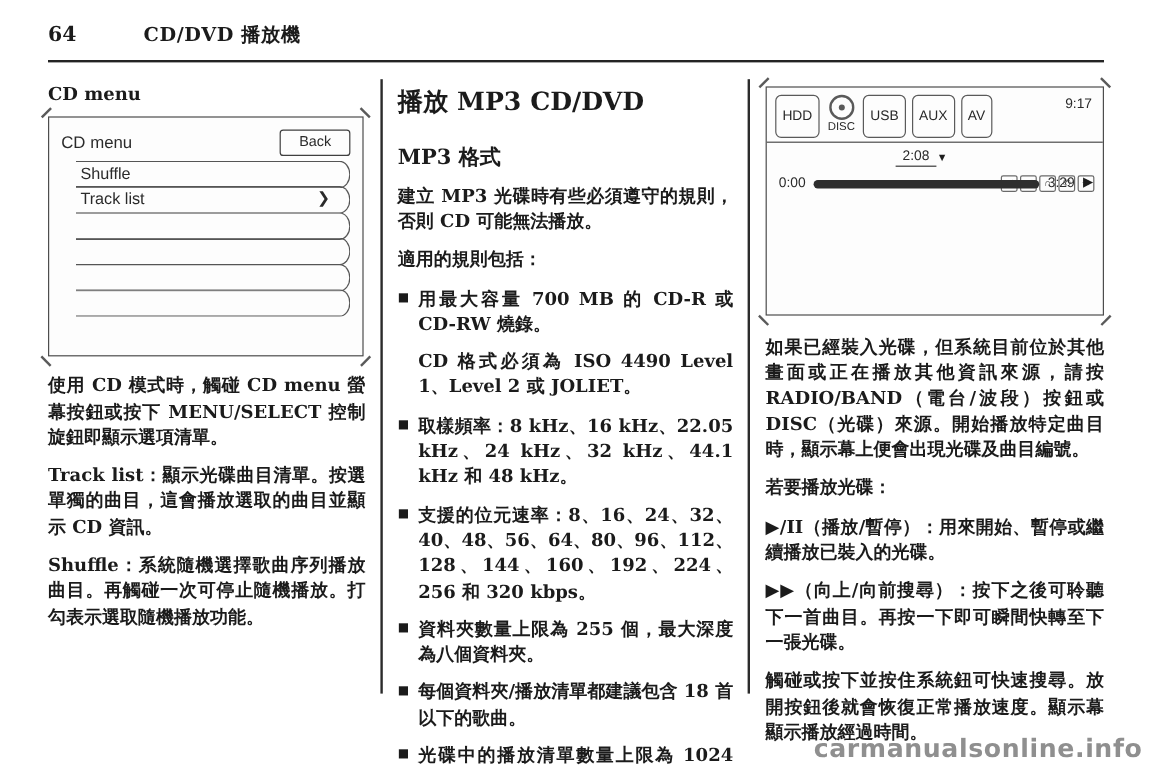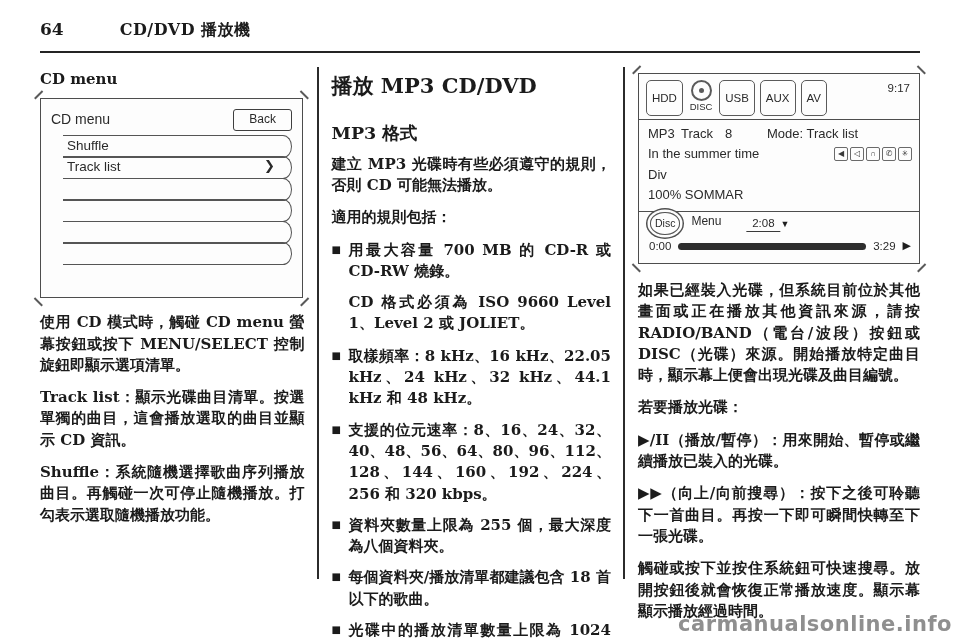--- a/index.html
+++ b/index.html
@@ -137,21 +137,21 @@
       <div class="sec-h3">MP3 格式</div>
       <p>建立 MP3 光碟時有些必須遵守的規則，否則 CD 可能無法播放。</p>
       <p>適用的規則包括：</p>
 
       <ul class="rules">
         <li>
           <span class="marker">■</span>
           <span>用最大容量 700 MB 的 CD-R 或 CD-RW 燒錄。</span>
         </li>
       </ul>
-      <p class="indent">CD 格式必須為 ISO 9660 Level 1、Level 2 或 JOLIET。</p>
+      <p class="indent">CD 格式必須為 ISO 4490 Level 1、Level 2 或 JOLIET。</p>
       <ul class="rules">
         <li>
           <span class="marker">■</span>
           <span>取樣頻率：8 kHz、16 kHz、22.05 kHz、24 kHz、32 kHz、44.1 kHz 和 48 kHz。</span>
         </li>
         <li>
           <span class="marker">■</span>
           <span>支援的位元速率：8、16、24、32、40、48、56、64、80、96、112、128、144、160、192、224、256 和 320 kbps。</span>
         </li>
         <li>
@@ -197,35 +197,20 @@
             <span class="status-icons">
               <span class="sicon">◀</span>
               <span class="sicon">◁</span>
               <span class="sicon">∩</span>
               <span class="sicon">✆</span>
               <span class="sicon">✳</span>
             </span>
           </span>
         </div>
 
-        <div class="mp3-info">
-          <div class="info-line1">
-            <span class="i-fmt">MP3</span>
-            <span class="i-tlabel">Track</span>
-            <span class="i-tnum">8</span>
-            <span>Mode: Track list</span>
-          </div>
-          <div class="info-line">In the summer time</div>
-          <div class="info-line">Div</div>
-          <div class="info-line">100% SOMMAR</div>
-          <div class="disc-menu">
-            <span class="disc-oval">Disc</span>
-            <span class="dm-label">Menu</span>
-          </div>
-        </div>
 
         <div class="mp3-progress">
           <span class="elapsed-wrap">
             <span class="elapsed">2:08</span>
             <span class="elapsed-caret">▼</span>
           </span>
           <div class="bar-row">
             <span class="t-start">0:00</span>
             <span class="bar"></span>
             <span class="t-end">3:29</span>

